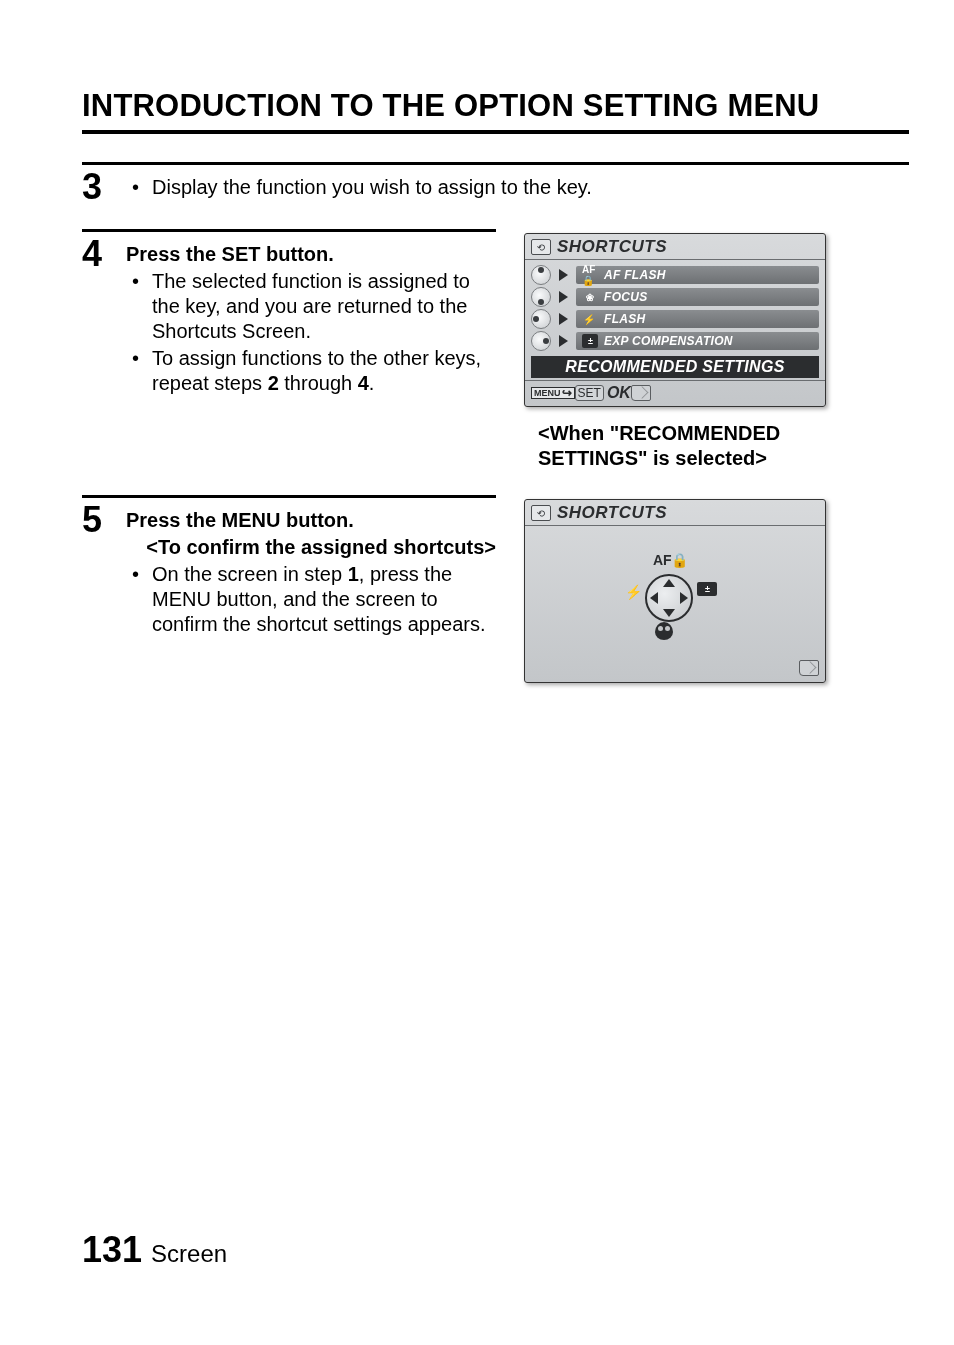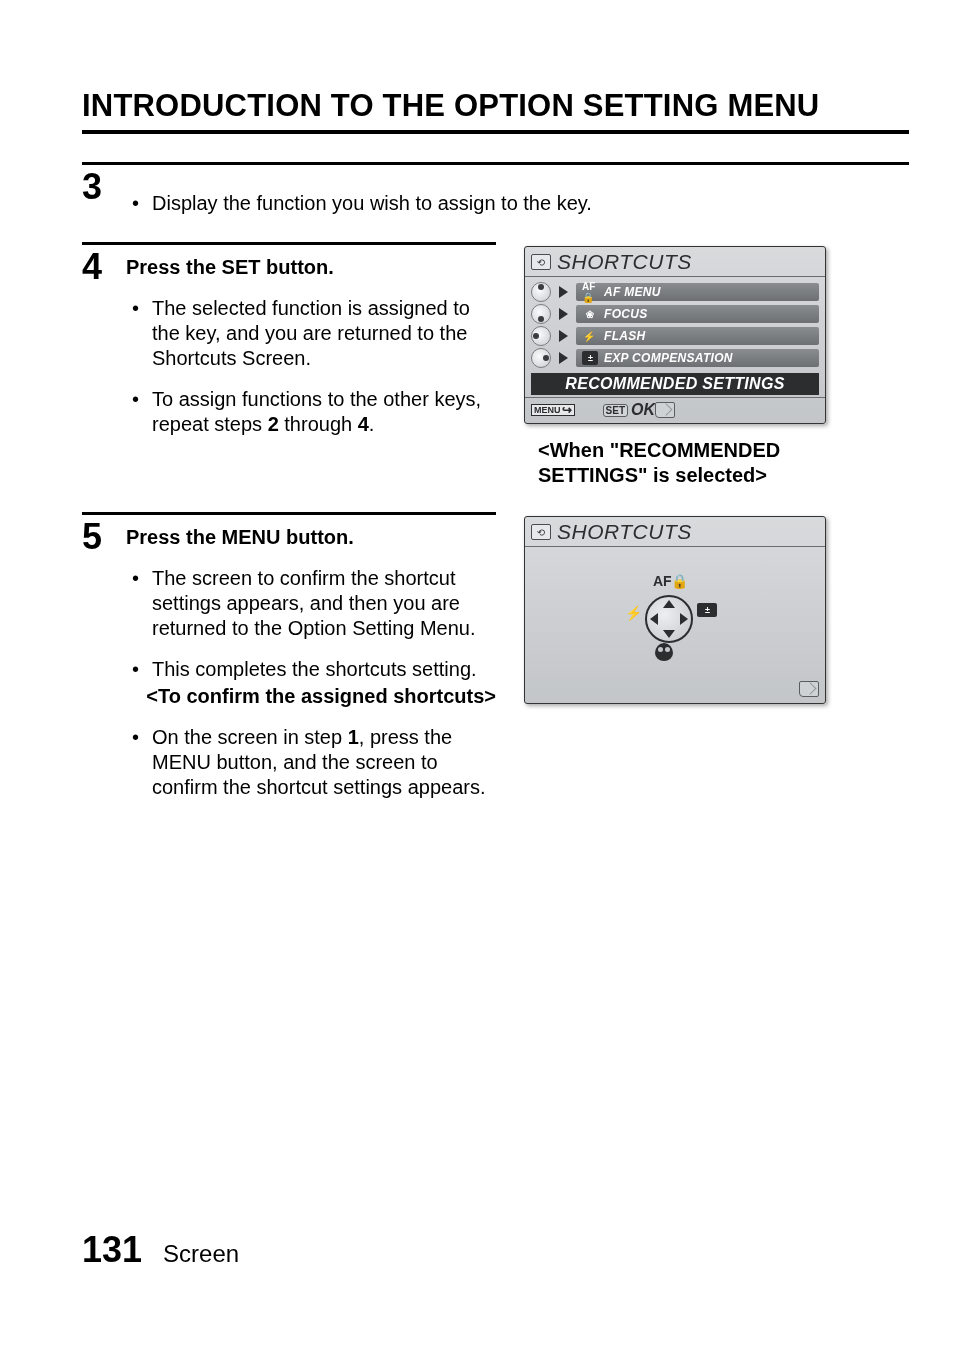--- a/index.html
+++ b/index.html
@@ -55,21 +55,21 @@
     margin: 0 0 2px 0;
   }
   ul.bullets {
     margin: 0;
     padding: 0 0 0 22px;
   }
   ul.bullets li {
     list-style: none;
     position: relative;
     padding-left: 4px;
-    margin: 16px 0 2px 0;
+    margin: 0 0 2px 0;
     font-size: 20px;
   }
   ul.bullets li::before {
     content: "•";
     position: absolute;
     left: -16px;
     top: 0;
   }
   .b { font-weight: 700; }
 
@@ -100,23 +100,23 @@
   .hdr-icon {
     width: 18px; height: 14px;
     border: 1.2px solid #4a4d50;
     border-radius: 2px;
     display: flex; align-items: center; justify-content: center;
     font-size: 10px;
     background: #e6e8ea;
     color: #3a3d40;
   }
   .hdr-title {
-    font-weight: 400;
+    font-weight: 700;
     font-style: italic;
-    font-size: 21px;
+    font-size: 17px;
     letter-spacing: 0.5px;
     color: #2b2d2f;
   }
   .lcd-body-a { padding: 4px 6px 2px 6px; }
   .dir-row {
     display: flex;
     align-items: center;
     gap: 8px;
     height: 22px;
   }
@@ -189,23 +189,23 @@
     background: #e6e8ea;
   }
   .back-arrow {
     font-size: 12px; font-weight: 900; transform: scaleX(-1);
   }
   .ok-group {
     display: flex; align-items: center; gap: 3px;
     color: #2b2d2f; font-weight: 900; font-style: italic; font-size: 16px;
   }
   .set-badge {
-    font-size: 10px; font-weight: 700;
+    font-size: 12px; font-weight: 400;
     border: 1.2px solid #5a5d60; border-radius: 3px; padding: 0 2px;
-    background: #d2d5d8; font-style: normal; margin-left: 28px;
+    background: #d2d5d8; font-style: normal;
   }
   .card-icon {
     width: 18px; height: 14px;
     background: #cfd2d5;
     border: 1.2px solid #5a5d60;
     border-radius: 2px 2px 2px 4px;
     position: relative;
   }
   .card-icon::after {
     content: "";
@@ -287,21 +287,21 @@
     display: flex; justify-content: flex-end; padding: 4px 6px 6px 6px;
   }
 
   
   .page-footer {
     position: absolute;
     left: 82px;
     bottom: 74px;
     display: flex;
     align-items: baseline;
-    gap: 21px;
+    gap: 9px;
   }
   .pgnum { font-size: 36px; font-weight: 900; }
   .pglang { font-size: 24px; }
 
   .step-block { margin-bottom: 24px; }
   .half-rule { width: 414px; }
 
   .subhead { font-weight: 700; font-size: 20px; margin: 2px 0 2px 0; text-align: right; }
 </style>
 </head>
@@ -349,21 +349,21 @@
             <span class="hdr-title">SHORTCUTS</span>
           </div>
           <div class="lcd-body-a">
             <div class="dir-row">
               <span class="dir-dial">
                   <span class="dot dot-up"></span>
                 </span>
               <span class="tri-icon"></span>
               <span class="pill">
                   <span class="picon">AF🔒</span>
-                  <span class="plabel">AF MENU</span>
+                  <span class="plabel">AF FLASH</span>
                 </span>
             </div>
             <div class="dir-row">
               <span class="dir-dial">
                   <span class="dot dot-down"></span>
                 </span>
               <span class="tri-icon"></span>
               <span class="pill">
                   <span class="picon">❀</span>
                   <span class="plabel">FOCUS</span>
@@ -414,24 +414,20 @@
   </div>
 
   <div class="step-block">
     <div class="two-col">
       <div class="left-col">
         <div class="step-rule half-rule"></div>
         <div class="step-row">
           <div class="step-num">5</div>
           <div class="step-body">
             <p class="step-head">Press the MENU button.</p>
-            <ul class="bullets">
-              <li>The screen to confirm the shortcut settings appears, and then you are returned to the Option Setting Menu.</li>
-              <li>This completes the shortcuts setting.</li>
-            </ul>
             <p class="subhead">&lt;To confirm the assigned shortcuts&gt;</p>
             <ul class="bullets">
               <li>
                 <span>On the screen in step </span><span class="b">1</span><span>, press the MENU button, and the screen to confirm the shortcut settings appears.</span>
               </li>
             </ul>
           </div>
         </div>
       </div>
       <div class="right-col">

